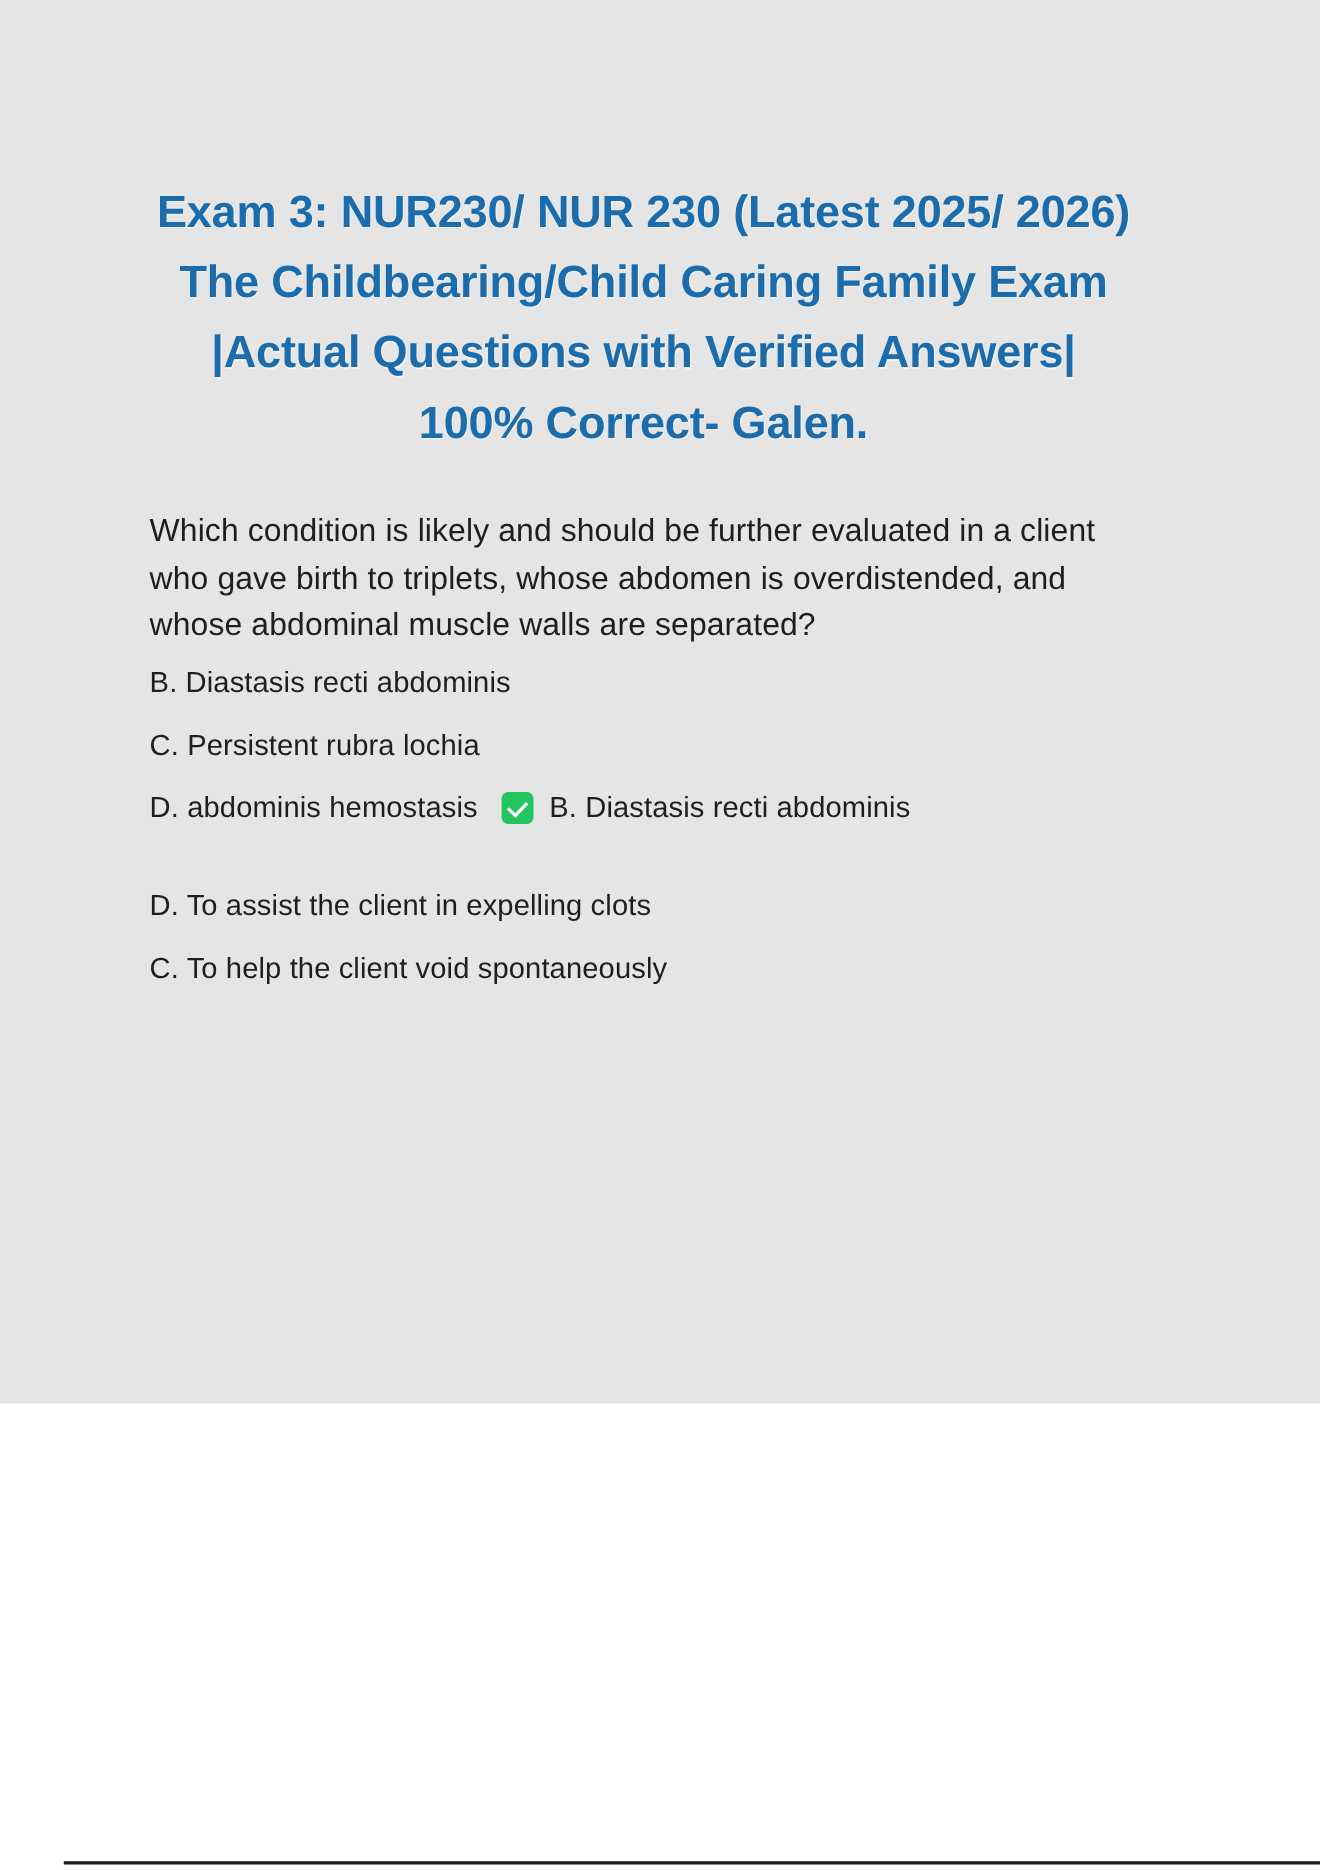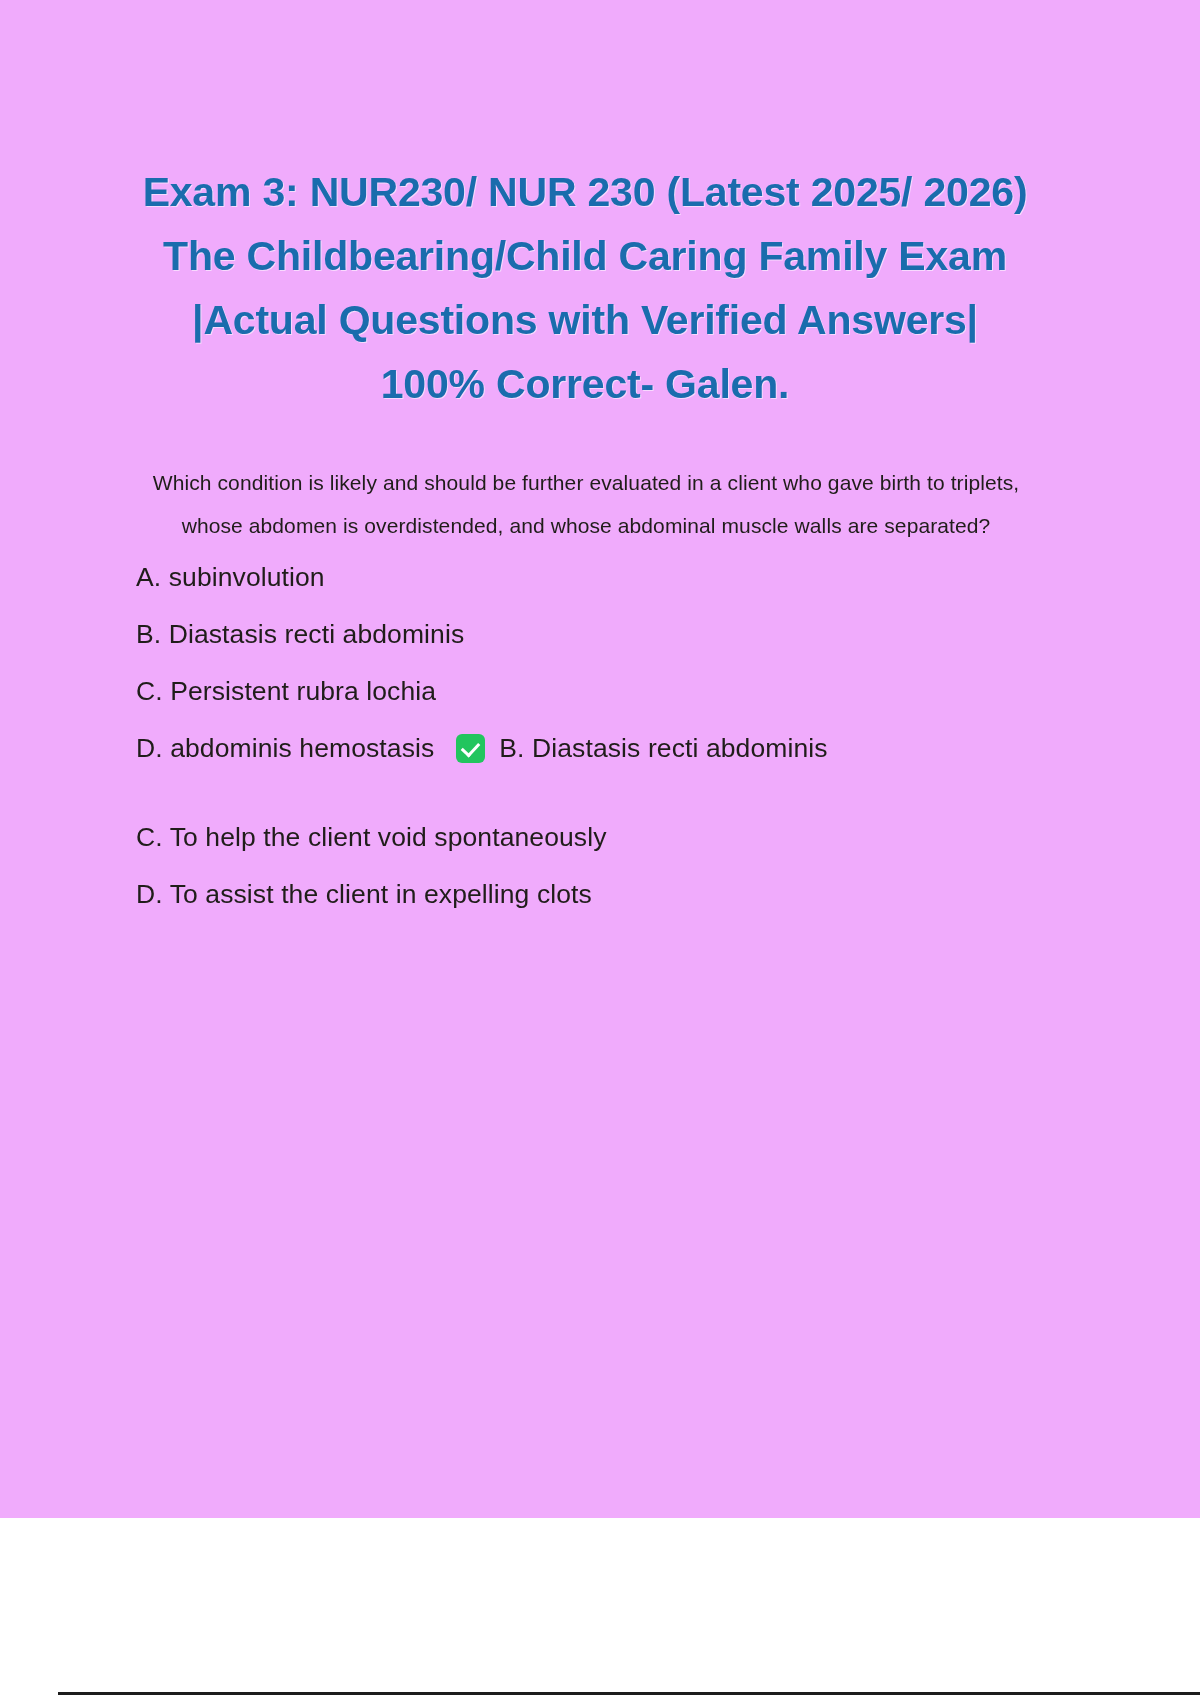--- a/index.html
+++ b/index.html
@@ -14,22 +14,22 @@
     overflow: hidden;
     position: relative;
   }
 
   
   .doc-page {
     position: absolute;
     left: 0;
     top: 0;
     width: 1200px;
-    height: 1518px;
-    background: #f0abfc;
+    height: 1276px;
+    background: #e5e5e5;
     box-sizing: border-box;
   }
 
   
   .doc-title {
     position: absolute;
     left: 140px;
     top: 133px;
     width: 890px;
     text-align: center;
@@ -48,25 +48,24 @@
     top: 462px;
     width: 900px;
   }
 
   .question-block {
     margin-bottom: 0;
   }
 
   .q-stem {
     color: #201d1a;
-    font-size: 21px;
+    font-size: 29px;
     line-height: 42.5px;
     margin: 0 0 14px 0;
     letter-spacing: 0.1px;
-    text-align: center;
   }
 
   .options {
     list-style: none;
     margin: 0;
     padding: 0;
   }
 
   .option {
     color: #201d1a;
@@ -150,23 +149,20 @@
 
   <h1 class="doc-title">Exam 3: NUR230/ NUR 230 (Latest 2025/ 2026) The Childbearing/Child Caring Family Exam |Actual Questions with Verified Answers| 100% Correct- Galen.</h1>
 
   <div class="content">
 
     <div class="question-block">
       <p class="q-stem">Which condition is likely and should be further evaluated in a client who gave birth to triplets, whose abdomen is overdistended, and whose abdominal muscle walls are separated?</p>
 
       <ul class="options">
         <li class="option">
-          <span>A. subinvolution</span>
-        </li>
-        <li class="option">
           <span>B. Diastasis recti abdominis</span>
         </li>
         <li class="option">
           <span>C. Persistent rubra lochia</span>
         </li>
         <li class="option">
           <span>D. abdominis hemostasis</span>
           <span class="answer-inline">
             <span class="check-badge"></span>
             <span class="answer-text">B. Diastasis recti abdominis</span>
@@ -174,24 +170,24 @@
         </li>
       </ul>
     </div>
 
     <div class="q-gap"></div>
 
     <div class="question-block">
 
       <ul class="options">
         <li class="option">
-          <span>C. To help the client void spontaneously</span>
+          <span>D. To assist the client in expelling clots</span>
         </li>
         <li class="option">
-          <span>D. To assist the client in expelling clots</span>
+          <span>C. To help the client void spontaneously</span>
         </li>
       </ul>
     </div>
 
   </div>
 </div>
 
 <div class="below-sheet"></div>
 <div class="bottom-rule"></div>
 

